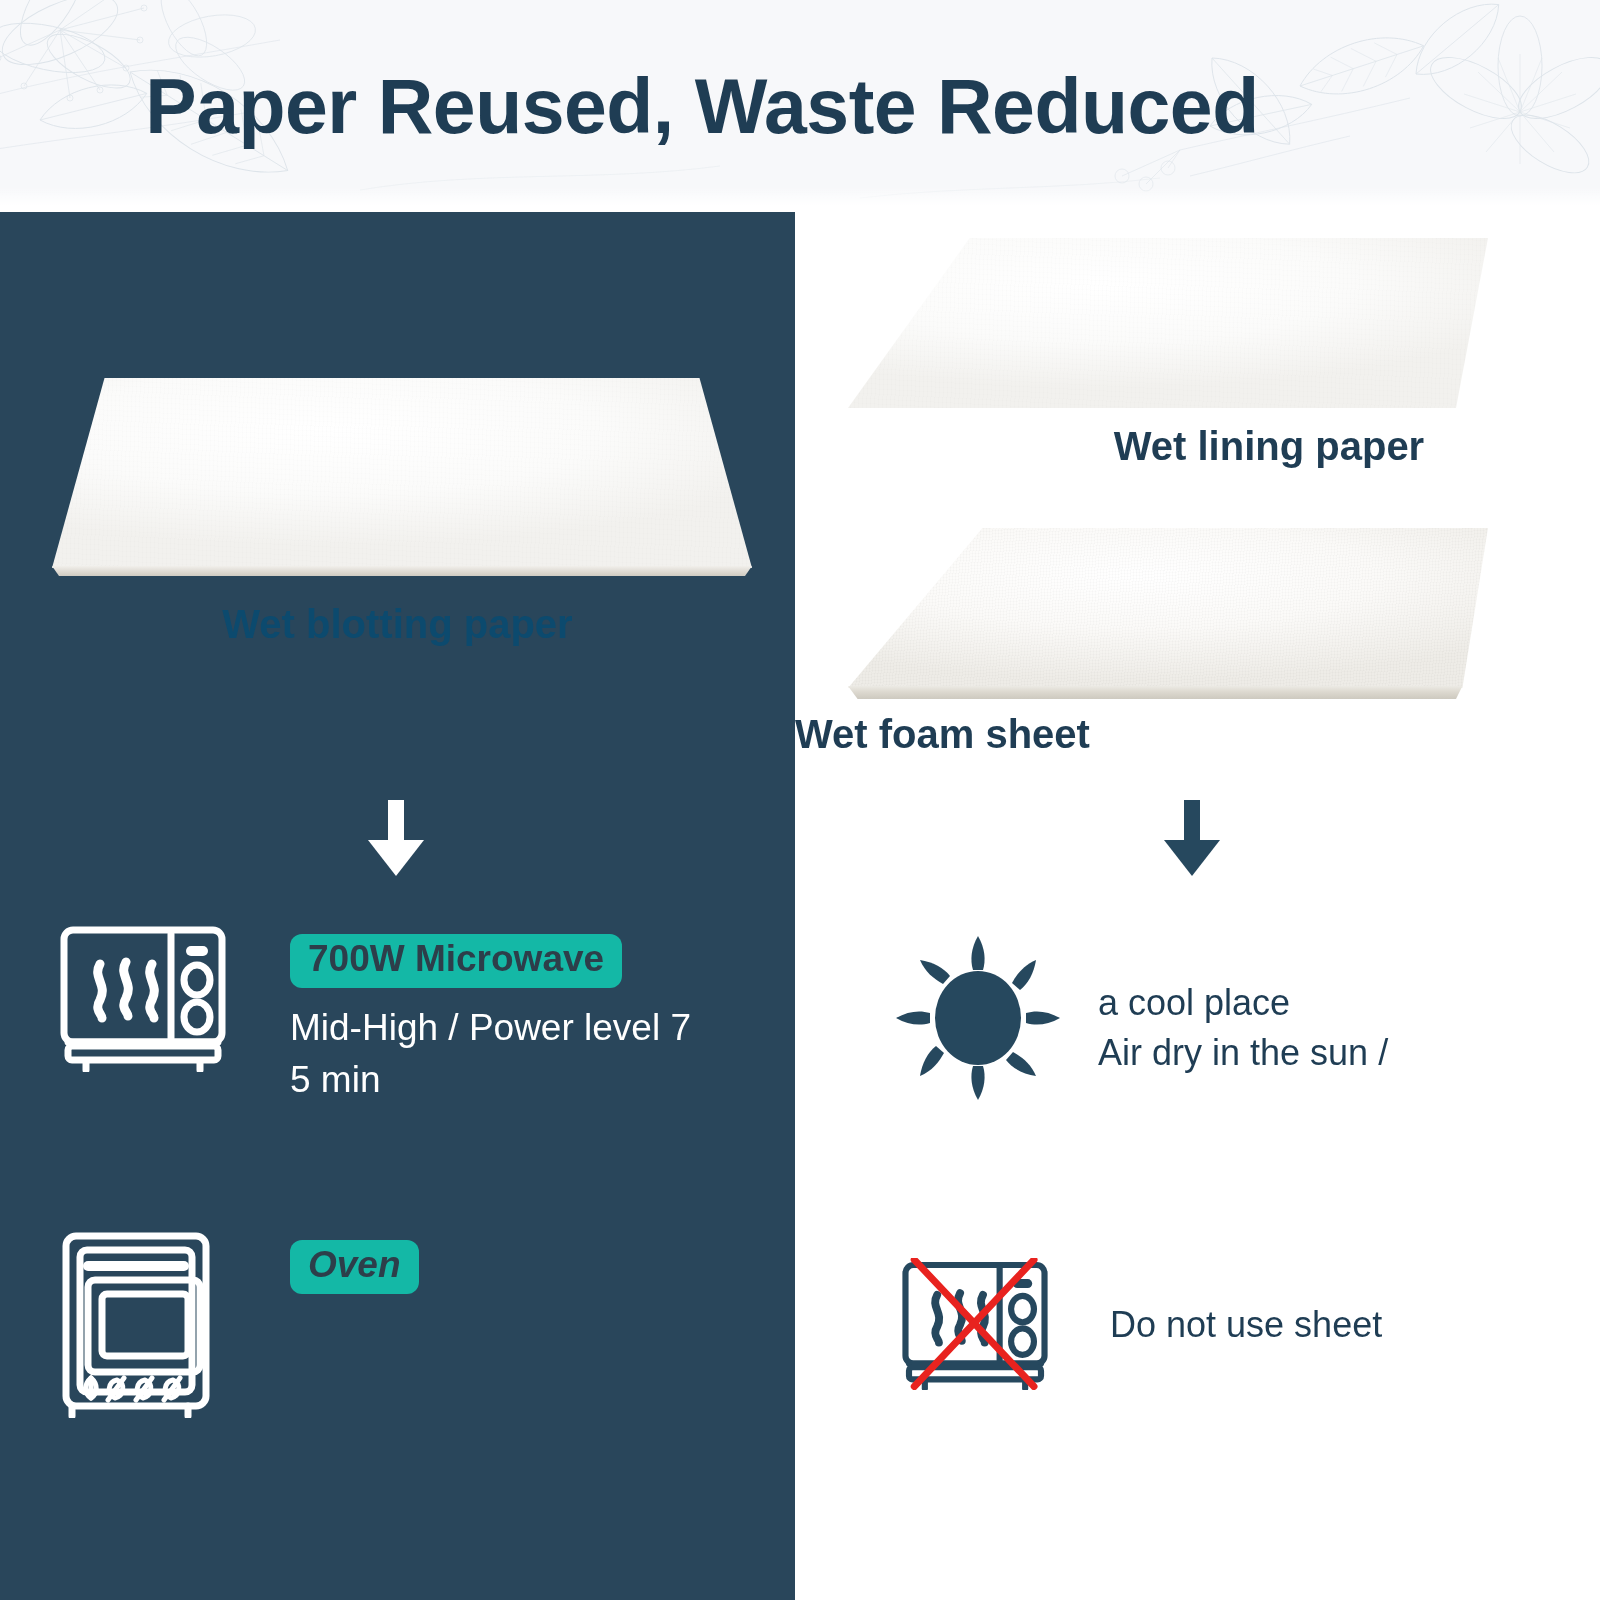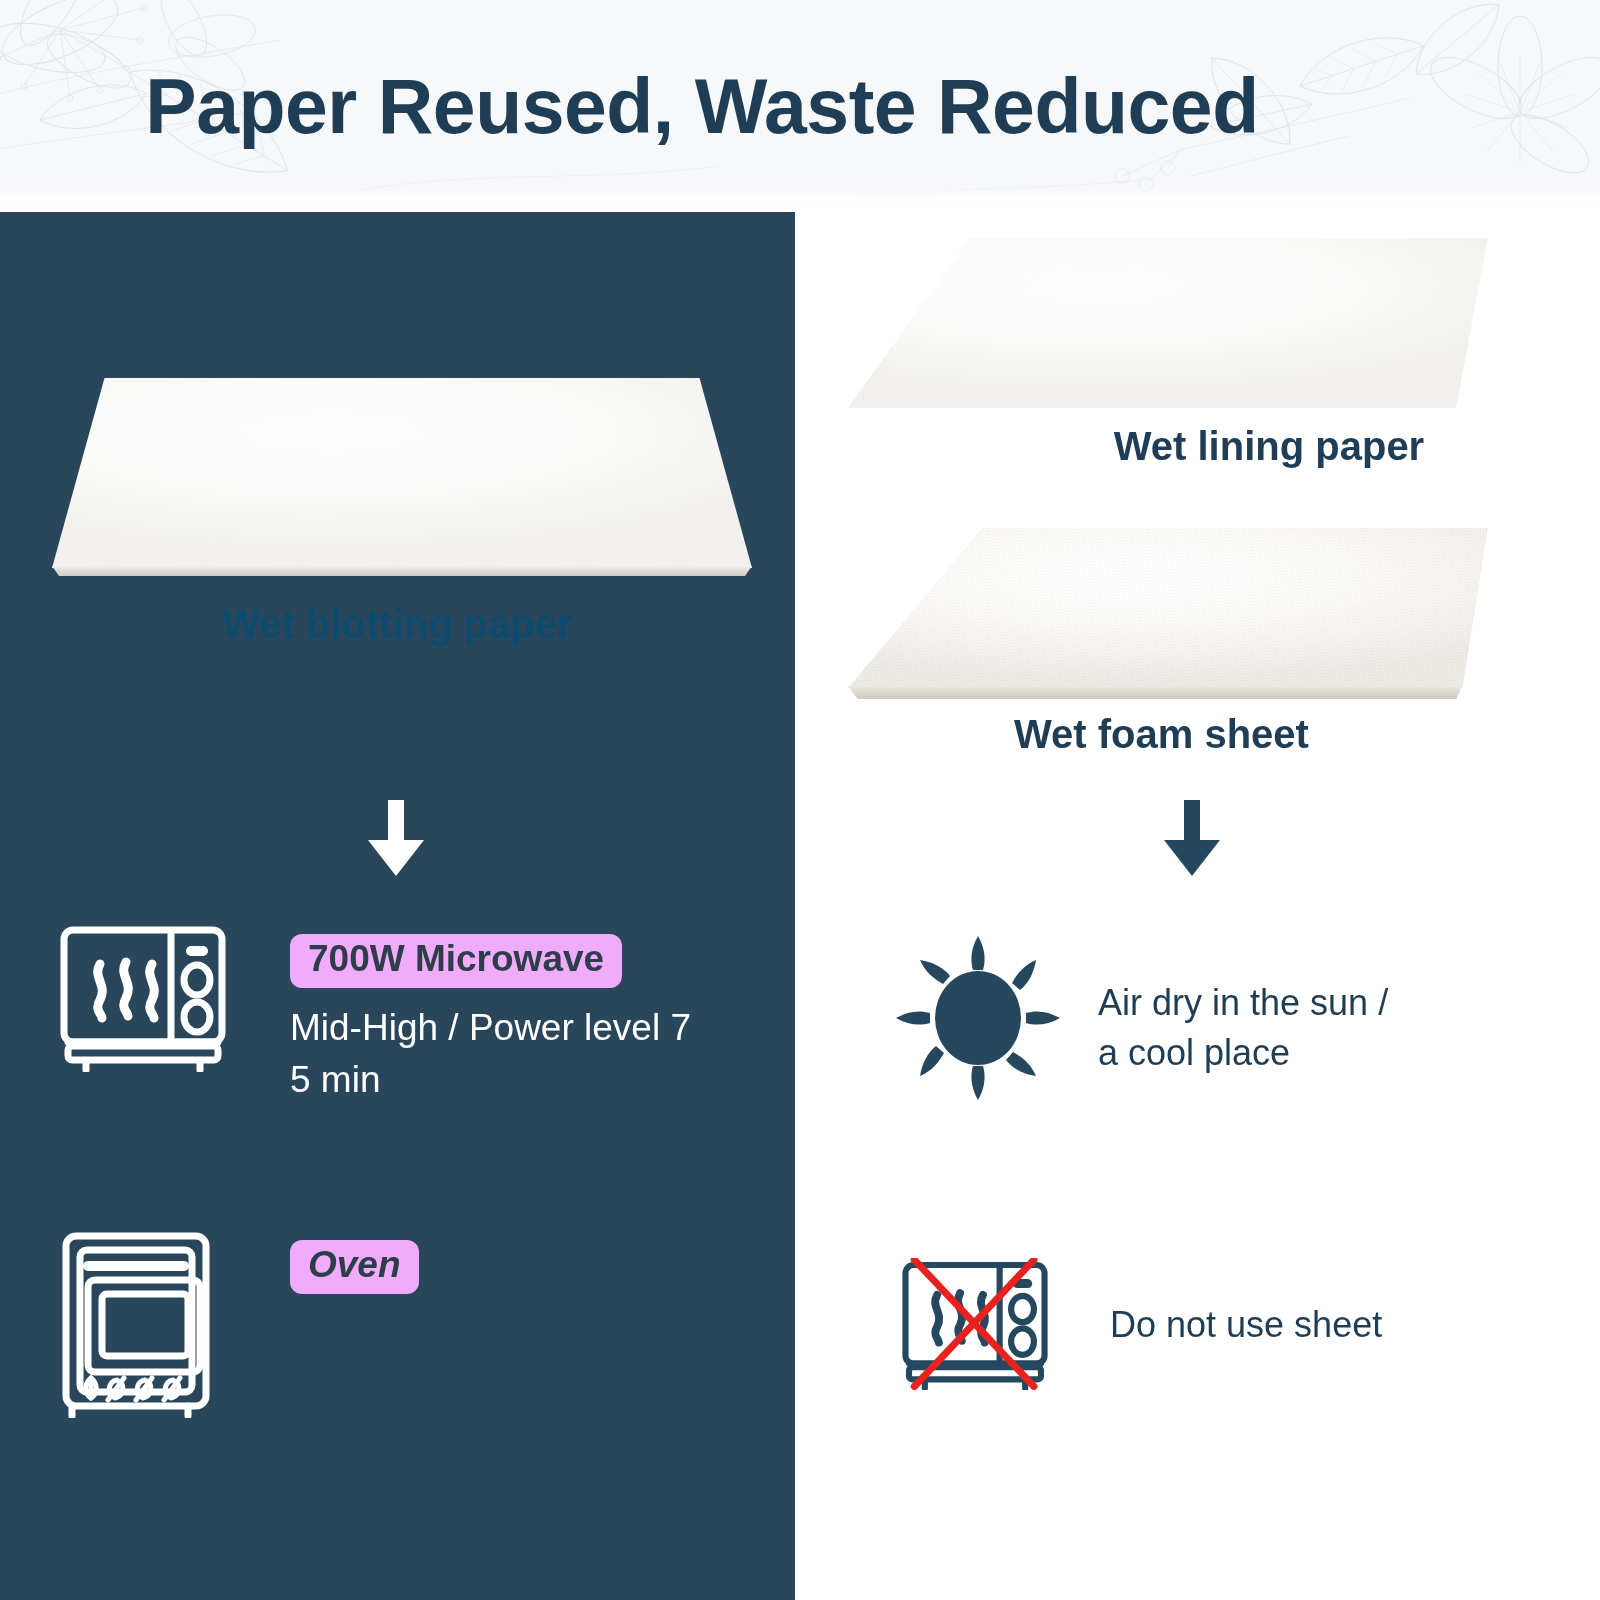--- a/index.html
+++ b/index.html
@@ -98,21 +98,21 @@
     clip-path:polygon(0% 0%, 96% 0%, 95% 100%, 1.5% 100%);
     background:linear-gradient(to bottom,#eceae4 0%,#ddd9d0 45%,#cdc9bf 100%);
   }
 
   
   .caption { position:absolute; font-size:40px; font-weight:bold; white-space:nowrap; }
   .caption.on-dark  { color:#0c4a6e; }
   .caption.on-light { color:#1f3d54; }
   #cap-blotting { left:0; top:602px; width:795px; text-align:center; }
   #cap-lining   { left:795px; top:424px; width:948px; text-align:center; }
-  #cap-foam     { left:795px; top:712px; width:733px; text-align:center; }
+  #cap-foam     { left:795px; top:712px; width:733px; text-align:left; }
 
   
   .arrow { position:absolute; }
   #arrow-left  { left:352px; top:800px; width:88px; height:76px; }
   #arrow-right { left:1148px; top:800px; width:88px; height:76px; }
 
   
   .row { position:absolute; display:flex; align-items:flex-start; }
   .row .icon-box { flex:0 0 auto; }
   .row .text-box { flex:1 1 auto; }
@@ -124,21 +124,21 @@
 
   #row-microwave .icon-box, #row-oven .icon-box { width:170px; }
   #row-microwave .text-box, #row-oven .text-box { padding-left:62px; padding-top:12px; }
   #row-sun .icon-box     { width:180px; }
   #row-sun .text-box     { padding-left:30px; padding-top:50px; }
   #row-nodryer .icon-box { width:150px; }
   #row-nodryer .text-box { padding-left:60px; padding-top:42px; }
 
   .badge {
     display:inline-block;
-    background:#f0abfc;
+    background:#14b8a6;
     color:#2d3e4a;
     font-size:37px; font-weight:bold;
     padding:6px 18px 9px 18px;
     border-radius:12px;
     white-space:nowrap;
     line-height:1.05;
   }
   .line-dark  { color:#ffffff; font-size:37px; line-height:1.42; white-space:nowrap; }
   .line-light { color:#1f3d54; font-size:36px; line-height:1.40; white-space:nowrap; }
   .detail-wrap { margin-top:14px; }
@@ -393,22 +393,22 @@
         <path d="M8 90 C 20 83 32 82 42 85 L42 95 C 32 98 20 97 8 90 Z"></path>
         <path d="M172 90 C 160 97 148 98 138 95 L138 85 C 148 82 160 83 172 90 Z"></path>
         <path d="M32 32 C 45 34 56 40 62 48 L55 56 C 46 51 37 44 32 32 Z"></path>
         <path d="M148 148 C 135 146 124 140 118 132 L125 124 C 134 129 143 136 148 148 Z"></path>
         <path d="M148 32 C 146 45 140 56 132 62 L124 55 C 129 46 136 37 148 32 Z"></path>
         <path d="M32 148 C 34 135 40 124 48 118 L56 125 C 51 134 44 143 32 148 Z"></path>
       </g>
     </svg>
   </div>
   <div class="text-box">
+    <div class="line-light">a cool place</div>
     <div class="line-light">Air dry in the sun /</div>
-    <div class="line-light">a cool place</div>
   </div>
 </div>
 
 <div class="row" id="row-nodryer">
   <div class="icon-box">
     <svg width="150" height="132" viewBox="0 0 170 150" aria-hidden="true">
       <g fill="none" stroke="#26485e" stroke-width="7" stroke-linejoin="round" stroke-linecap="round">
         <rect x="6" y="8" width="158" height="112" rx="9"></rect>
         <line x1="113" y1="12" x2="113" y2="116"></line>
         <line x1="10" y1="120" x2="160" y2="120"></line>

